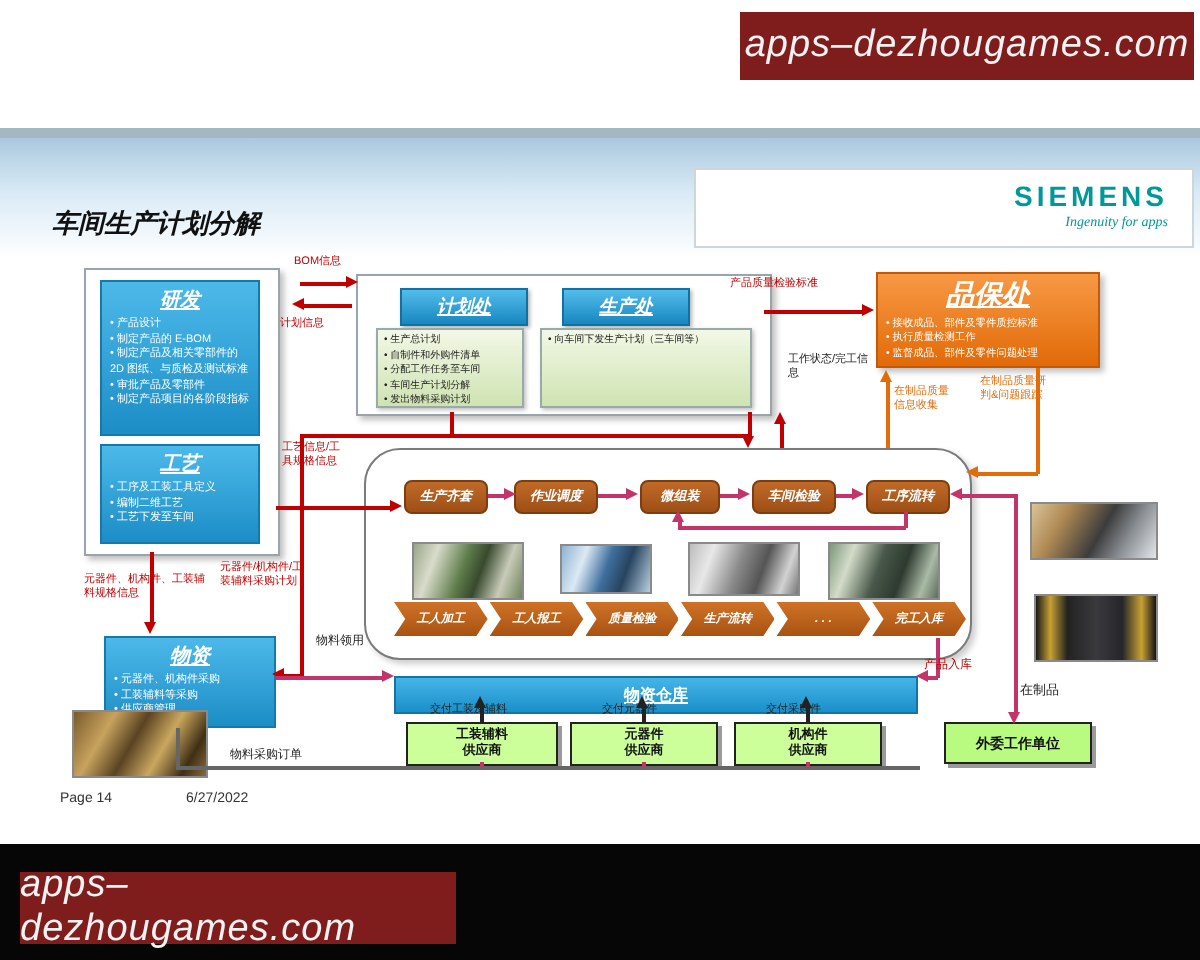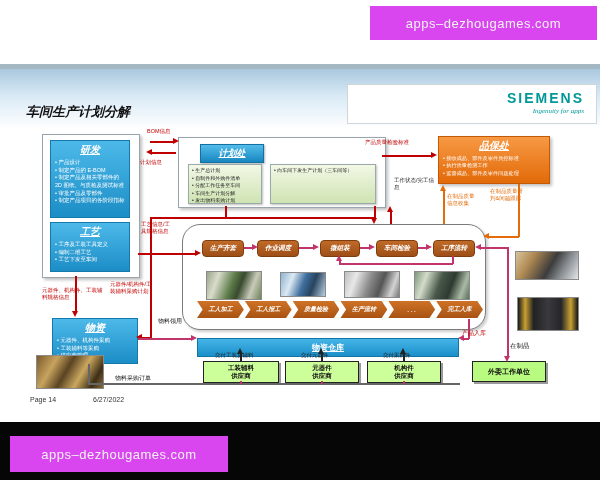--- a/index.html
+++ b/index.html
@@ -9,43 +9,43 @@
   .slide{left:0;top:0;width:600px;height:422px;background:#fff;}
   .band{left:0;top:64px;width:600px;height:60px;
         background:linear-gradient(180deg,#aac8de 0%,#d9eaf6 45%,#ffffff 100%);
         border-top:5px solid #a4b8c4;}
   .page-title{left:26px;top:103px;font-size:13px;font-weight:bold;font-style:italic;color:#111;}
   .logo-box{left:347px;top:84px;width:248px;height:38px;background:#fff;border:1px solid #cfd6da;}
   .logo-brand{position:absolute;right:12px;top:5px;color:#009999;font-weight:bold;
               font-size:14px;letter-spacing:2px;}
   .logo-tag{position:absolute;right:12px;top:22px;color:#009999;font-style:italic;
             font-size:7px;font-family:"Liberation Serif",serif;}
-  .wm{background:#d946ef;color:#f2f2f2;display:flex;align-items:center;justify-content:center;
-      font-size:13px;letter-spacing:.5px;}
+  .wm{background:#7f1d1d;color:#f2f2f2;display:flex;align-items:center;justify-content:center;
+      font-size:19px;letter-spacing:.5px;font-style:italic;}
   .wm-top{left:370px;top:6px;width:227px;height:34px;}
   .wm-bot{left:10px;top:436px;width:218px;height:36px;}
 
   .outer{background:#fff;border:1px solid #9aa4ac;box-shadow:2px 2px 3px rgba(0,0,0,.25);}
   .blue-box{background:linear-gradient(180deg,#4cb9e9 0%,#1c8dc6 100%);
             border:1px solid #1579ab;color:#fff;padding:2px 4px;box-sizing:border-box;}
   .bhead{text-align:center;font-weight:bold;font-style:italic;text-decoration:underline;
          font-size:10px;margin:0 0 2px 0;}
   .blist{margin:0;padding:0;list-style:none;font-size:5.5px;line-height:1.4;}
   .blist li::before{content:"• ";}
   .pill{background:linear-gradient(180deg,#53bcea 0%,#1787c0 100%);border:1px solid #1271a0;
         color:#fff;font-weight:bold;font-style:italic;text-decoration:underline;
         display:flex;align-items:center;justify-content:center;font-size:9px;
         box-shadow:1px 1px 2px rgba(0,0,0,.3);}
   .green-list{background:linear-gradient(180deg,#f2f8e6 0%,#cfe3b2 100%);border:1px solid #9aa;
               box-shadow:1px 1px 2px rgba(0,0,0,.25);padding:2px 3px;box-sizing:border-box;}
   .green-list ul{margin:0;padding:0;list-style:none;font-size:5px;line-height:1.5;color:#222;}
   .green-list li::before{content:"• ";}
   .qa-box{background:linear-gradient(180deg,#f79944 0%,#e26a08 100%);border:1px solid #c45a05;
           color:#fff;padding:2px 4px;box-sizing:border-box;box-shadow:2px 2px 3px rgba(0,0,0,.25);}
-  .qa-box .bhead{font-size:10px;}
+  .qa-box .bhead{font-size:14px;}
   .qa-box .blist{font-size:5.2px;}
   .wsbox{background:#fff;border:1.5px solid #7b7b7b;border-radius:18px;
          box-shadow:2px 2px 3px rgba(0,0,0,.2);}
   .ws-title{font-weight:bold;font-size:10px;color:#111;text-decoration:underline;}
   .step{background:linear-gradient(180deg,#c06a28 0%,#9e4f16 100%);border:1px solid #7e3d0e;
         border-radius:4px;color:#fff;font-weight:bold;font-style:italic;font-size:6.5px;
         display:flex;align-items:center;justify-content:center;height:15px;}
   .chev-row{display:flex;gap:1px;}
   .chev{flex:1;background:linear-gradient(180deg,#cf7226 0%,#a85313 100%);color:#fff;
         font-weight:bold;font-style:italic;font-size:6px;display:flex;align-items:center;
@@ -115,20 +115,21 @@
       <li>工装辅料等采购</li>
       <li>供应商管理</li>
     </ul>
   </div>
 
   <div class="abs photo" style="left:36px;top:355px;width:66px;height:32px;
        background:linear-gradient(120deg,#7a5a2c 0%,#c7a35e 25%,#5a4322 45%,#caa75f 65%,#3e2f16 85%,#8a6a38 100%);"></div>
 
   <div class="abs outer" style="left:178px;top:137px;width:206px;height:69px;"></div>
   <div class="abs pill" style="left:200px;top:144px;width:62px;height:17px;font-family:Liberation Mono, monospace;">计划处</div>
+  <div class="abs pill" style="left:281px;top:144px;width:62px;height:17px;">生产处</div>
 
   <div class="abs green-list" style="left:188px;top:164px;width:74px;height:40px;">
     <ul>
       <li>生产总计划</li>
       <li>自制件和外购件清单</li>
       <li>分配工作任务至车间</li>
       <li>车间生产计划分解</li>
       <li>发出物料采购计划</li>
     </ul>
   </div>

